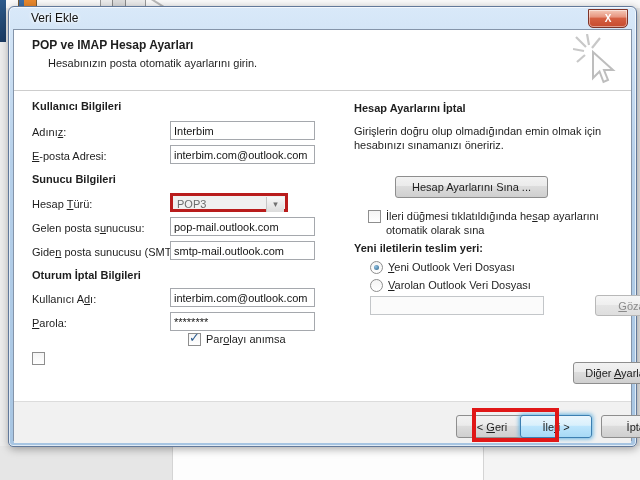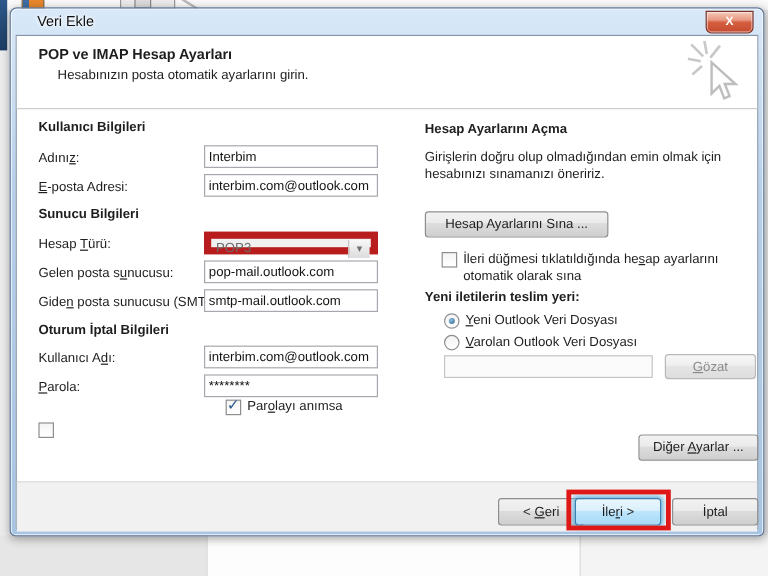--- a/index.html
+++ b/index.html
@@ -47,27 +47,27 @@
   .hdr-sub{position:absolute;left:34px;top:27px;}
   .hdr-icon{position:absolute;right:10px;top:4px;}
 
   
   .label{position:absolute;white-space:nowrap;}
   .sec{font-weight:bold;}
   .wrap{white-space:normal;line-height:1.3;}
   .tb{position:absolute;width:145px;height:19px;box-sizing:border-box;border:1px solid #a5a8ad;
     background:#fff;font-family:inherit;font-size:11px;color:#141414;padding:0 3px;}
   .tb.off{background:#fbfbfb;border-color:#c3c6c9;}
-  .dd{position:absolute;width:145px;height:19px;box-sizing:border-box;border:6px solid #b91c1c;
+  .dd{position:absolute;width:118px;height:19px;box-sizing:border-box;border:3px solid #b91c1c;
     background:#f0f0f0;color:#6d6d6d;padding:2px 4px;}
   .dd-arrow{position:absolute;right:1px;top:1px;width:17px;height:15px;text-align:center;line-height:14px;
     font-size:9px;color:#707070;background:linear-gradient(#f8f8f8,#dcdcdc);border-left:1px solid #c6c6c6;}
   .btn{position:absolute;box-sizing:border-box;border:1px solid #8e8e8e;border-radius:3px;
     background:linear-gradient(#f2f2f2,#ebebeb 45%,#dddddd 46%,#cfcfcf);
-    font-family:inherit;font-size:11px;color:#1e1e1e;text-align:center;cursor:default;}
+    font-family:inherit;font-size:11px;color:#1e1e1e;text-align:center;cursor:default;margin-left:41px;}
   .btn.default{border-color:#3c7fb1;background:linear-gradient(#eaf6fd,#d9f0fc 45%,#bee6fd 46%,#a7d9f5);
     box-shadow:0 0 4px 1px #63b2e0;}
   .btn.disabled{color:#8a8a8a;border-color:#b8b8b8;
     background:linear-gradient(#f6f6f6,#efefef 45%,#e5e5e5 46%,#dedede);}
   .cb{position:absolute;width:13px;height:13px;box-sizing:border-box;border:1px solid #8e8e8e;
     background:linear-gradient(#f4f4f4,#fff);}
   .cb .mark{display:none;position:absolute;left:0px;top:-4px;font-size:13px;font-weight:bold;color:#2c5c8f;}
   .cb.checked .mark{display:block;}
   .rb{position:absolute;width:13px;height:13px;box-sizing:border-box;border:1px solid #8e8e8e;
     border-radius:50%;background:linear-gradient(#f4f4f4,#fff);}
@@ -153,21 +153,21 @@
 
     <div class="cb checked" style="left:174px;top:303px">
       <span class="mark">✓</span>
     </div>
     <div class="label" style="left:192px;top:303px">Par<u>o</u>layı anımsa</div>
 
     <div class="cb" style="left:18px;top:322px">
       
     </div>
 
-    <div class="label sec" style="left:340px;top:72px">Hesap Ayarlarını Açma</div>
+    <div class="label sec" style="left:340px;top:72px">Hesap Ayarlarını İptal</div>
     <div class="label wrap" style="left:340px;top:94px;width:274px">Girişlerin doğru olup olmadığından emin olmak için hesabınızı sınamanızı öneririz.</div>
 
     <button class="btn" style="left:340px;top:146px;width:153px;height:22px">Hesap Ayarlarını Sına ...</button>
 
     <div class="cb" style="left:354px;top:180px">
       
     </div>
     <div class="label sec" style="left:340px;top:212px">Yeni iletilerin teslim yeri:</div>
 
     <div class="label wrap" style="left:372px;top:179px;width:252px">İleri düğmesi tıklatıldığında he<u>s</u>ap ayarlarını otomatik olarak sına</div>

